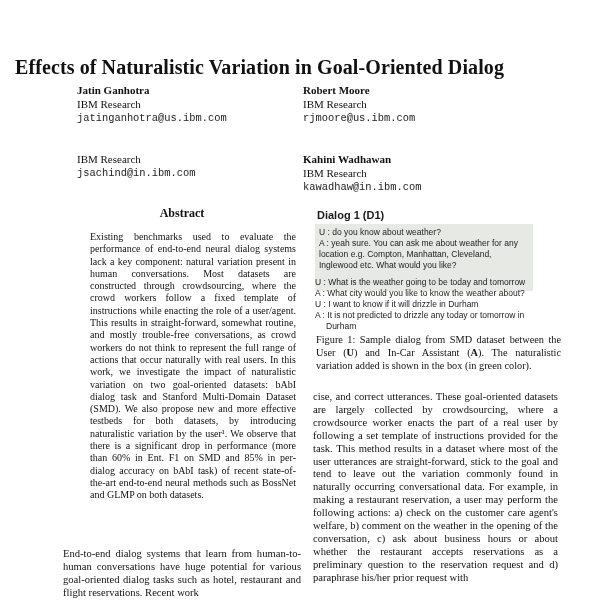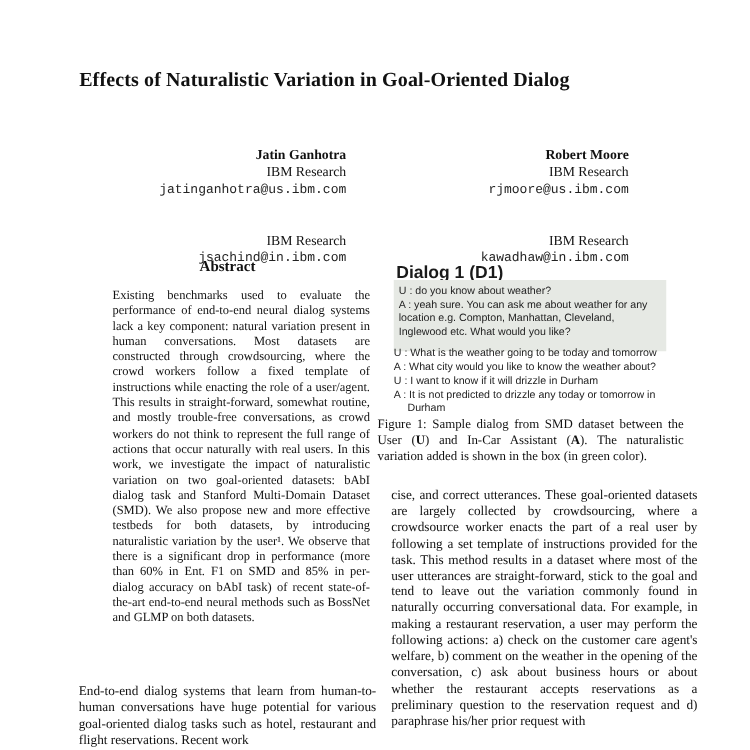--- a/index.html
+++ b/index.html
@@ -8,24 +8,24 @@
     position: relative;
     width: 600px; height: 600px;
     background: #ffffff;
     color: #111;
     overflow: hidden;
     font-family: "Liberation Serif", serif;
   }
   
   .paper-title {
     position: absolute; top: 56px; left: 0; width: 519px;
-    text-align: center; font-weight: bold; font-size: 16px;
+    text-align: center; font-weight: bold; font-size: 20px;
     letter-spacing: 0.1px;
   }
-  .author-block { position: absolute; width: 200px; text-align: right; margin-top: 34px; }
+  .author-block { position: absolute; width: 200px; text-align: left; }
   .author-block .a-name { font-weight: bold; font-size: 11px; line-height: 14px; }
   .author-block .a-affil { font-size: 11px; line-height: 14px; }
   .author-block .a-email {
     font-family: "Liberation Mono", "DejaVu Sans Mono", monospace;
     font-size: 10.4px; line-height: 15px; color: #222; white-space: nowrap;
   }
   .author-1 { top: 83px;  left: 77px; }
   .author-2 { top: 83px;  left: 303px; }
   .author-3 { top: 152px; left: 77px; }
   .author-4 { top: 152px; left: 303px; }
@@ -44,34 +44,34 @@
   }
   .section-heading .sec-num { display: inline-block; margin-right: 15px; }
   .intro-text {
     position: absolute; top: 547px; left: 63px; width: 238px;
     font-size: 10.6px; line-height: 13px; text-align: justify;
   }
   
   .dialog-title {
     position: absolute; top: 209px; left: 317px;
     font-family: "Liberation Sans", sans-serif;
-    font-weight: bold; font-size: 14px; color: #1a1a1a;
+    font-weight: bold; font-size: 11px; color: #1a1a1a;
   }
   .dialog-box {
     position: absolute; top: 224px; left: 315px; width: 218px;
-    padding: 3px 4px 10px 4px;
+    padding: 3px 4px 20px 4px;
   }
   .turn {
     font-family: "Liberation Sans", sans-serif;
     font-size: 8.5px; line-height: 11px; color: #222;
   }
   .dialog-rest { position: absolute; top: 277px; left: 315px; width: 224px; }
   .dialog-rest .turn { padding-left: 11px; text-indent: -11px; }
   .figure-caption {
-    position: absolute; top: 333px; left: 302px; width: 245px;
+    position: absolute; top: 333px; left: 316px; width: 245px;
     font-size: 10.3px; line-height: 13px; text-align: justify;
   }
   .body-text {
     position: absolute; top: 391px; left: 313px; width: 245px;
     font-size: 10.6px; line-height: 12.9px; text-align: justify;
   }
 </style>
 </head>
 <body>
 
@@ -87,20 +87,21 @@
   <div class="author-block author-2">
     <div class="a-name">Robert Moore</div>
     <div class="a-affil">IBM Research</div>
     <div class="a-email">rjmoore@us.ibm.com</div>
   </div>
   <div class="author-block author-3">
     <div class="a-affil">IBM Research</div>
     <div class="a-email">jsachind@in.ibm.com</div>
   </div>
   <div class="author-block author-4">
+    <div class="a-name">Kahini Wadhawan</div>
     <div class="a-affil">IBM Research</div>
     <div class="a-email">kawadhaw@in.ibm.com</div>
   </div>
 
   <h2 class="abstract-heading">Abstract</h2>
   <p class="abstract-text">Existing benchmarks used to evaluate the performance of end-to-end neural dialog systems lack a key component: natural variation present in human conversations. Most datasets are constructed through crowdsourcing, where the crowd workers follow a fixed template of instructions while enacting the role of a user/agent. This results in straight-forward, somewhat routine, and mostly trouble-free conversations, as crowd workers do not think to represent the full range of actions that occur naturally with real users. In this work, we investigate the impact of naturalistic variation on two goal-oriented datasets: bAbI dialog task and Stanford Multi-Domain Dataset (SMD). We also propose new and more effective testbeds for both datasets, by introducing naturalistic variation by the user¹. We observe that there is a significant drop in performance (more than 60% in Ent. F1 on SMD and 85% in per-dialog accuracy on bAbI task) of recent state-of-the-art end-to-end neural methods such as BossNet and GLMP on both datasets.</p>
 
   <p class="intro-text">End-to-end dialog systems that learn from human-to-human conversations have huge potential for various goal-oriented dialog tasks such as hotel, restaurant and flight reservations. Recent work</p>
 
   <div class="dialog-title">Dialog 1 (D1)</div>

